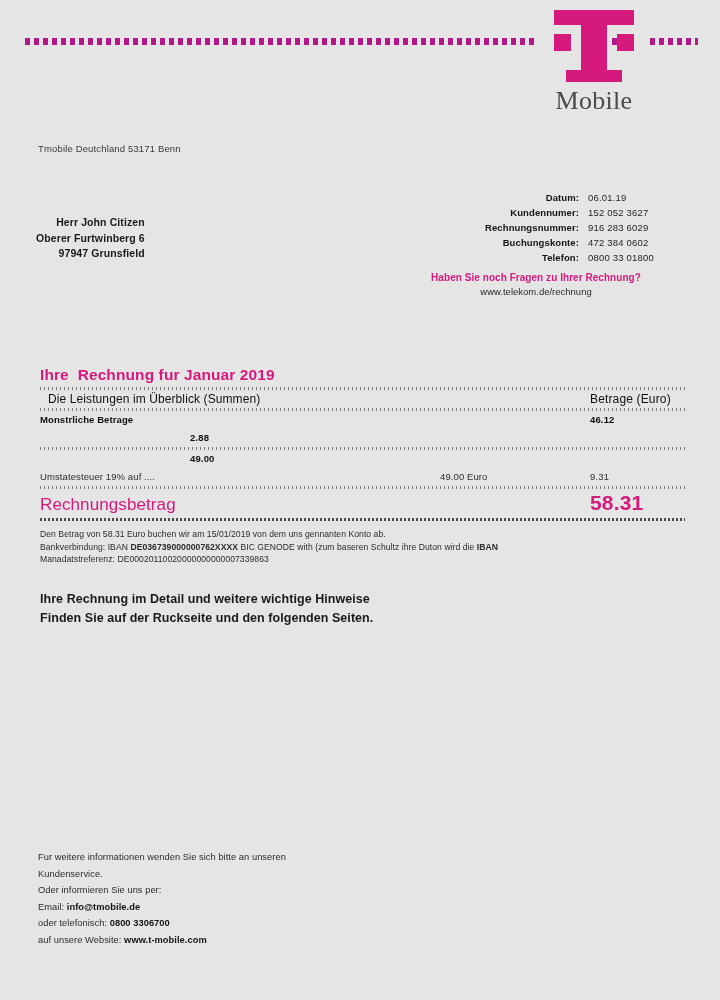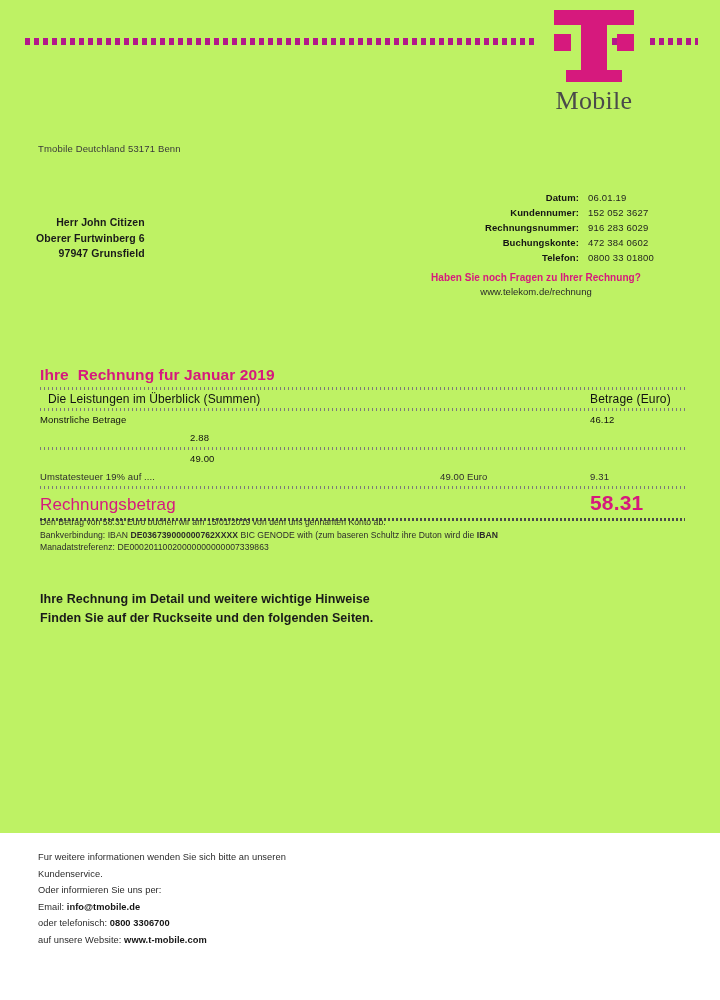--- a/index.html
+++ b/index.html
@@ -9,22 +9,22 @@
     height: 1000px;
     background: #ffffff;
     font-family: "Liberation Sans", sans-serif;
     color: #1a1a1a;
     overflow: hidden;
   }
 
   .page {
     position: relative;
     width: 720px;
-    height: 833px;
-    background: #bef264;
+    height: 1000px;
+    background: #e5e5e5;
   }
 
   
   .header-band {
     position: absolute;
     left: 0; top: 0;
     width: 720px;
     height: 120px;
   }
 
@@ -158,36 +158,36 @@
     align-items: baseline;
     font-size: 9.5px;
     line-height: 16px;
     padding: 1px 0 1px 0;
   }
   .t-desc   { flex: 1 1 auto; letter-spacing: 0.1px; }
   .t-mid    { width: 150px; text-align: left; letter-spacing: 0.1px; }
   .t-amt    { width: 95px; text-align: left; letter-spacing: 0.15px; }
 
   .trow.head      { font-weight: normal; font-size: 12px; color: #111; margin-left: 8px; }
-  .trow.bold      { font-weight: normal; color: #111; }
+  .trow.bold      { font-weight: bold; color: #111; }
   .trow.light     { color: #2e2e2e; }
 
   .trow.total {
     font-size: 17px;
     font-weight: normal;
     color: #d6197d;
     line-height: 24px;
     padding: 2px 0 1px 0;
   }
   .trow.total .t-amt { font-weight: bold; font-size: 21px; }
 
   
   .bank {
     position: absolute;
-    left: 40px; top: 516px;
+    left: 40px; top: 528px;
     width: 650px;
     font-size: 8.6px;
     line-height: 12.6px;
     color: #2b2b2b;
     letter-spacing: 0.05px;
   }
   .bank .b-strong { font-weight: bold; }
 
   
   .notice {

